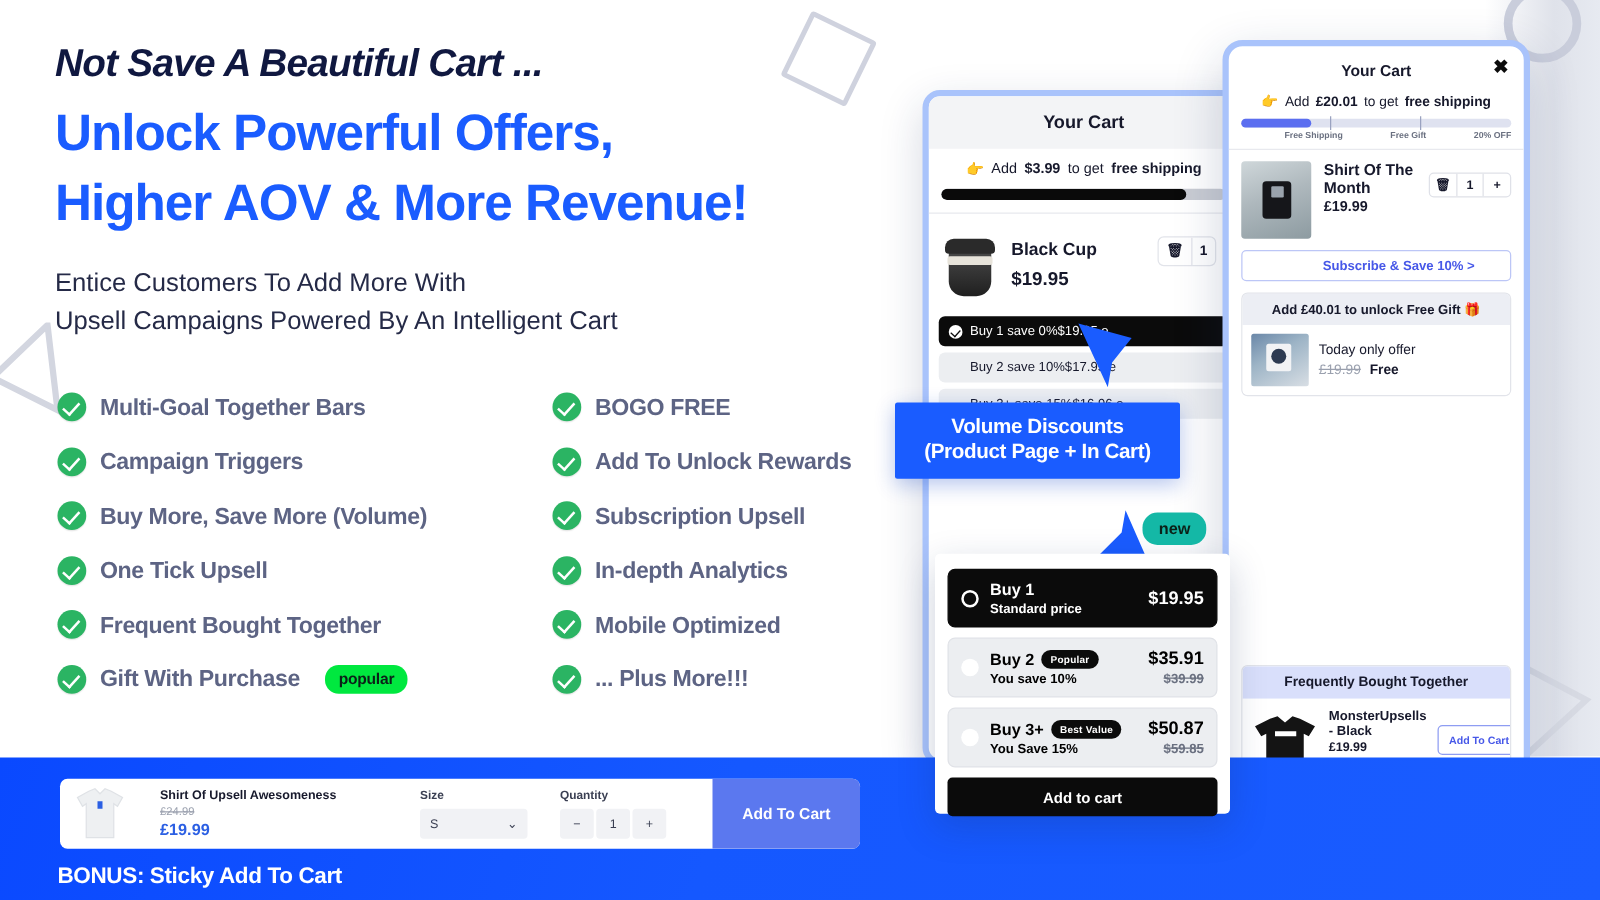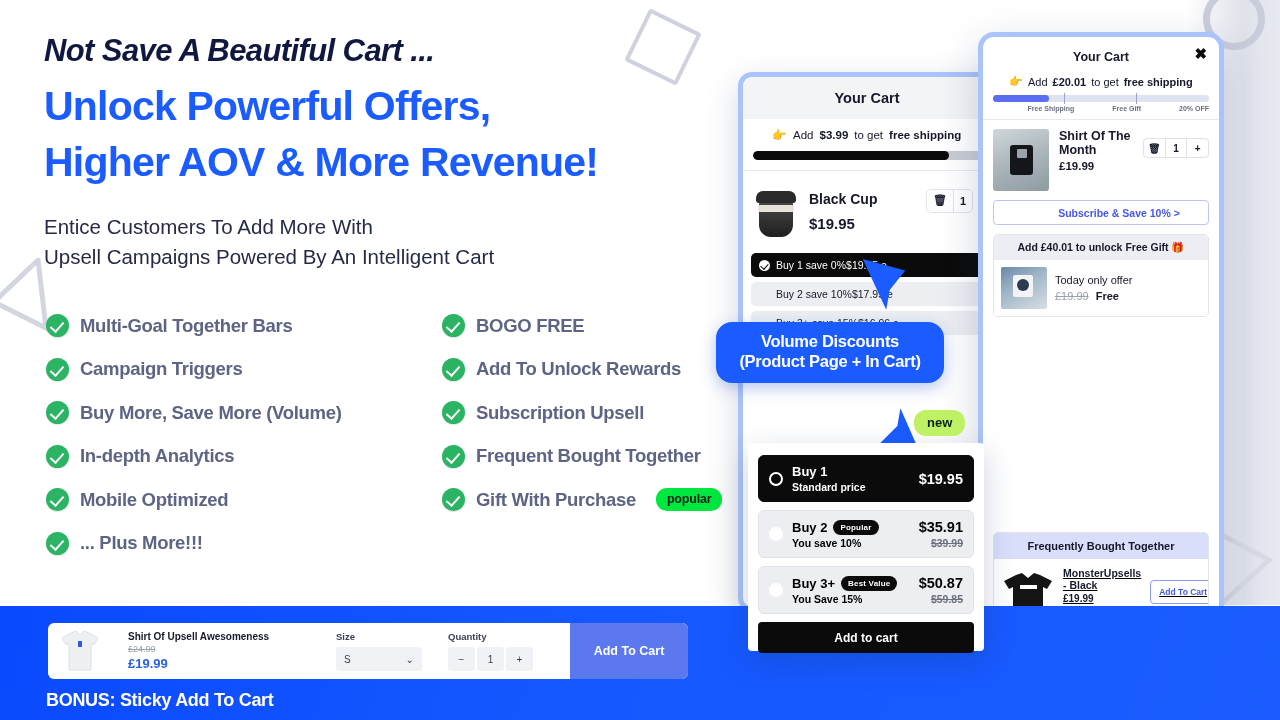--- a/index.html
+++ b/index.html
@@ -153,21 +153,21 @@
   .ghost-price { font-size: 15px; font-weight: 800; color: #16182b; margin: 6px 0 0 14px; }
   .ghost-black { margin: 8px 0 0 10px; width: 120px; height: 40px; background: #0b0b0b; border-radius: 5px; }
   .ghost-text { margin: 14px 0 0 10px; font-size: 12px; font-weight: 800; color: #16182b; }
   .ghost-btn { margin: 16px 0 0 8px; width: 122px; height: 22px; border: 1px solid #e2e4ea; border-radius: 4px;
                font-size: 9px; font-weight: 800; color: #16182b; display:flex; align-items:center; justify-content:center; }
   .ghost-black2 { margin: 10px 0 0 10px; width: 120px; height: 20px; background: #0b0b0b; border-radius: 4px; }
 
   
   .callout {
     position: absolute; left: 716px; top: 322px; width: 228px;
-    background: #1a5cff; color: #fff; border-radius: 16px;
+    background: #1a5cff; color: #fff; border-radius: 2px;
     padding: 9px 8px 11px; text-align: center;
     font-size: 16.5px; font-weight: 800; line-height: 1.24; letter-spacing: -0.3px;
     box-shadow: 0 5px 16px rgba(20,70,200,.30); z-index: 6;
   }
   .arrow { position: absolute; z-index: 5; }
   .arrow-up { left: 855px; top: 258px; }
   .arrow-dn { left: 868px; top: 392px; }
 
   
   .volume {
@@ -195,21 +195,21 @@
   .v-right { text-align: right; }
   .v-price { font-size: 14.5px; font-weight: 800; }
   .v-strike { font-size: 10.5px; font-weight: 800; color: #6a7080; text-decoration: line-through; margin-top: 2px; }
   .v-addcart {
     margin-top: 4px; height: 31px; background: #0b0b0b; color: #fff;
     border-radius: 4px; display: flex; align-items: center; justify-content: center;
     font-size: 12px; font-weight: 800;
   }
   .badge-new {
     position: absolute; left: 914px; top: 410px; z-index: 9;
-    background: #bef264; color: #0b2118; font-size: 13px; font-weight: 800;
+    background: #14b8a6; color: #0b2118; font-size: 13px; font-weight: 800;
     padding: 5px 13px 6px; border-radius: 12px;
   }
 
   
   .phone {
     position: absolute; left: 978px; top: 32px; width: 246px; height: 638px;
     background: #fff; border-radius: 16px; border: 5px solid #a9c3fb;
     box-shadow: 0 14px 40px rgba(25,45,95,.20); overflow: hidden;
   }
   .ph-head {
@@ -278,21 +278,21 @@
   .ph-gift-price s { color: #9aa0ae; }
   .ph-gift-price b { font-weight: 800; color: #16182b; margin-left: 4px; }
   .ph-fbt {
     position: absolute; left: 10px; right: 10px; top: 495px;
     border: 1px solid #e2e4ea; border-radius: 5px; overflow: hidden;
   }
   .ph-fbt-head {
     background: #d9dffb; text-align: center; font-size: 11px; font-weight: 800;
     color: #16182b; padding: 7px 4px;
   }
-  .ph-fbt-body { display: flex; gap: 9px; padding: 8px; align-items: center; background: #fff; text-decoration: underline; }
+  .ph-fbt-body { display: flex; gap: 9px; padding: 8px; align-items: center; background: #fff; }
   .ph-shirt { width: 52px; height: 40px; flex: 0 0 auto; position: relative; }
   .ph-shirt svg { display:block; }
   .ph-fbt-info { flex: 1; }
   .ph-fbt-name { font-size: 10.5px; font-weight: 800; color: #16182b; }
   .ph-fbt-price { font-size: 10px; font-weight: 700; color: #16182b; margin-top: 2px; }
   .ph-fbt-link { font-size: 8.5px; color: #4758e8; text-decoration: underline; margin-top: 2px; }
   .ph-fbt-btn {
     border: 1px solid #8e9df2; color: #4758e8; border-radius: 4px;
     font-size: 8.5px; font-weight: 700; padding: 6px 8px; white-space: nowrap;
   }
@@ -396,20 +396,24 @@
       <span class="tick"></span>
       <span class="feat-label">Add To Unlock Rewards</span>
     </div>
     <div class="feat">
       <span class="tick"></span>
       <span class="feat-label">Buy More, Save More (Volume)</span>
     </div>
     <div class="feat">
       <span class="tick"></span>
       <span class="feat-label">Subscription Upsell</span>
+    </div>
+    <div class="feat">
+      <span class="tick"></span>
+      <span class="feat-label">One Tick Upsell</span>
     </div>
     <div class="feat">
       <span class="tick"></span>
       <span class="feat-label">In-depth Analytics</span>
     </div>
     <div class="feat">
       <span class="tick"></span>
       <span class="feat-label">Frequent Bought Together</span>
     </div>
     <div class="feat">

